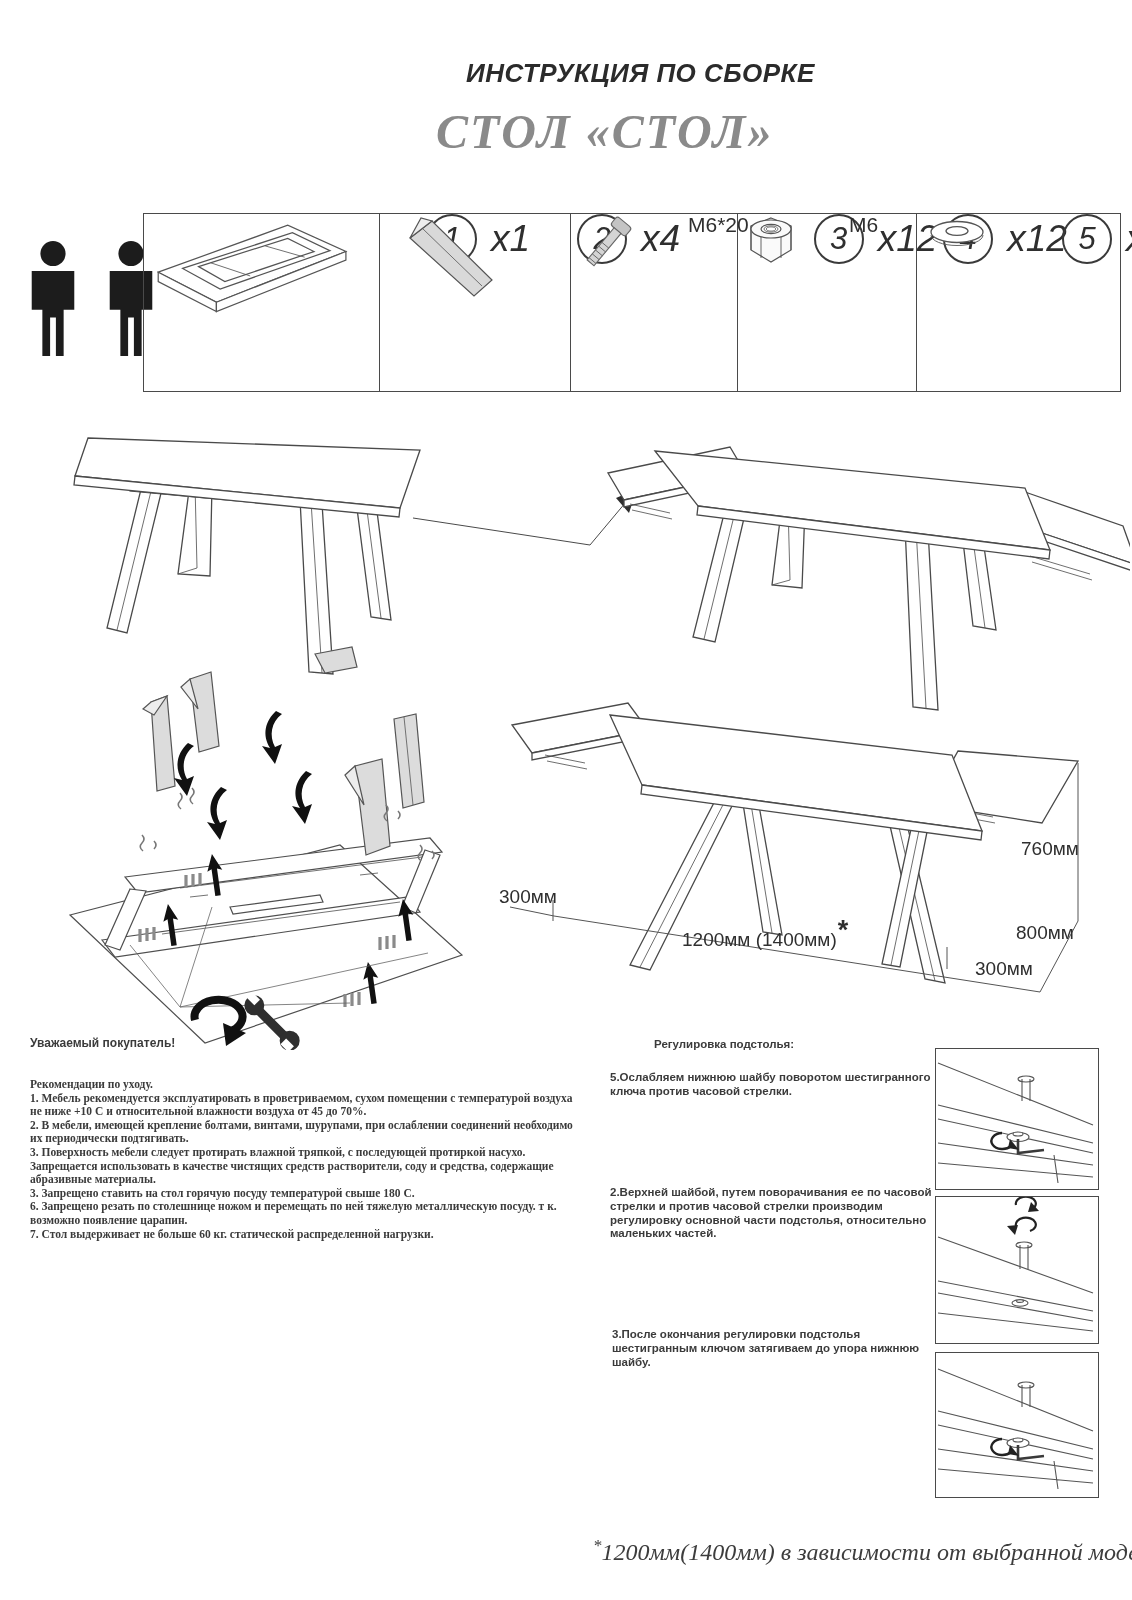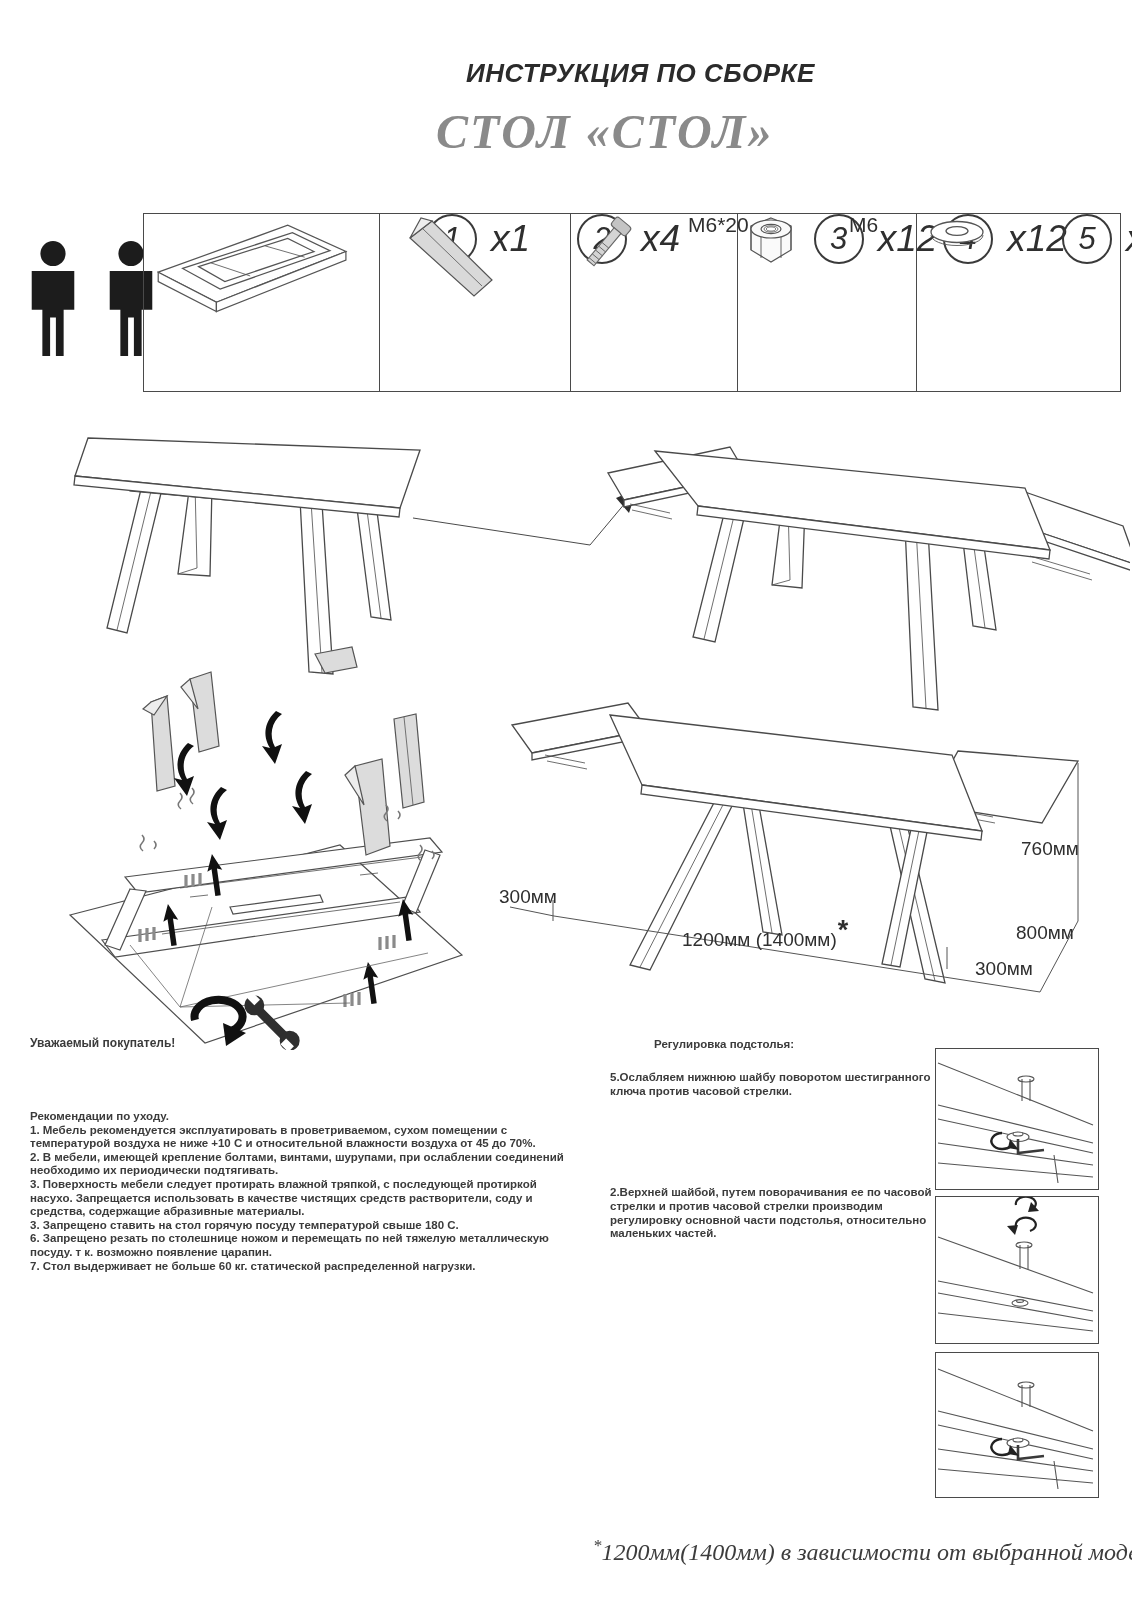--- a/index.html
+++ b/index.html
@@ -264,33 +264,34 @@
     </g>
   </svg>
 
   <div class="abs dim" style="left:499px;top:886px;">300мм</div>
   <div class="abs dim" style="left:682px;top:922px;"><span>1200мм (1400мм)</span><span class="star">*</span></div>
   <div class="abs dim" style="left:1021px;top:838px;">760мм</div>
   <div class="abs dim" style="left:1016px;top:922px;">800мм</div>
   <div class="abs dim" style="left:975px;top:958px;">300мм</div>
 
   <div class="abs greeting" style="left:30px;top:1036px;">Уважаемый покупатель!</div>
-  <div class="abs careblock" style="left:30px;top:1110px;">
+  <div class="abs careblock" style="left:30px;top:1078px;font-family:Liberation Serif, serif;">
     <p>Рекомендации по уходу.</p>
     <p>1. Мебель рекомендуется эксплуатировать в проветриваемом, сухом помещении с температурой воздуха не ниже +10 С и относительной влажности воздуха от 45 до 70%.</p>
     <p>2. В мебели, имеющей крепление болтами, винтами, шурупами, при ослаблении соединений необходимо их периодически подтягивать.</p>
     <p>3. Поверхность мебели следует протирать влажной тряпкой, с последующей протиркой насухо. Запрещается использовать в качестве чистящих средств растворители, соду и средства, содержащие абразивные материалы.</p>
     <p>3. Запрещено ставить на стол горячую посуду температурой свыше 180 С.</p>
     <p>6. Запрещено резать по столешнице ножом и перемещать по ней тяжелую металлическую посуду. т к. возможно появление царапин.</p>
     <p>7. Стол выдерживает не больше 60 кг. статической распределенной нагрузки.</p>
   </div>
 
   <div class="abs adjheading" style="left:610px;top:1038px;">Регулировка подстолья:</div>
   <div class="abs adjstep" style="left:610px;top:1071px;width:322px;">5.Ослабляем нижнюю шайбу поворотом шестигранного ключа против часовой стрелки.</div>
   <div class="abs adjstep" style="left:610px;top:1186px;width:322px;">2.Верхней шайбой, путем поворачивания ее по часовой стрелки и против часовой стрелки производим регулировку основной части подстолья, относительно маленьких частей.</div>
+  <div class="abs adjstep" style="left:612px;top:1328px;width:318px;">3.После окончания регулировки подстолья шестигранным ключом затягиваем до упора нижнюю шайбу.</div>
 
   <div class="diagbox" style="top:1048px;height:140px;">
     <svg width="159" height="137" viewBox="0 0 159 137" stroke="#555" stroke-width="1.1" fill="none">
       <path d="M2,14 L157,76 M2,56 L157,94 M2,70 L157,104 M2,94 L157,116 M2,114 L157,128 M118,106 L122,134"></path>
       <ellipse cx="90" cy="30" rx="8" ry="3" fill="#fff"></ellipse>
       <path d="M86,30 V52 M94,30 V52"></path>
       <ellipse cx="82" cy="88" rx="11" ry="4.5" fill="#fff"></ellipse>
       <ellipse cx="82" cy="85" rx="5" ry="2" fill="#fff"></ellipse>
       <path d="M82,90 V104 L108,101" stroke="#3a3a3a" stroke-width="2.6"></path>
       <path d="M66,84 a11,8 0 1 0 9,13" stroke="#222" stroke-width="2.4"></path>

